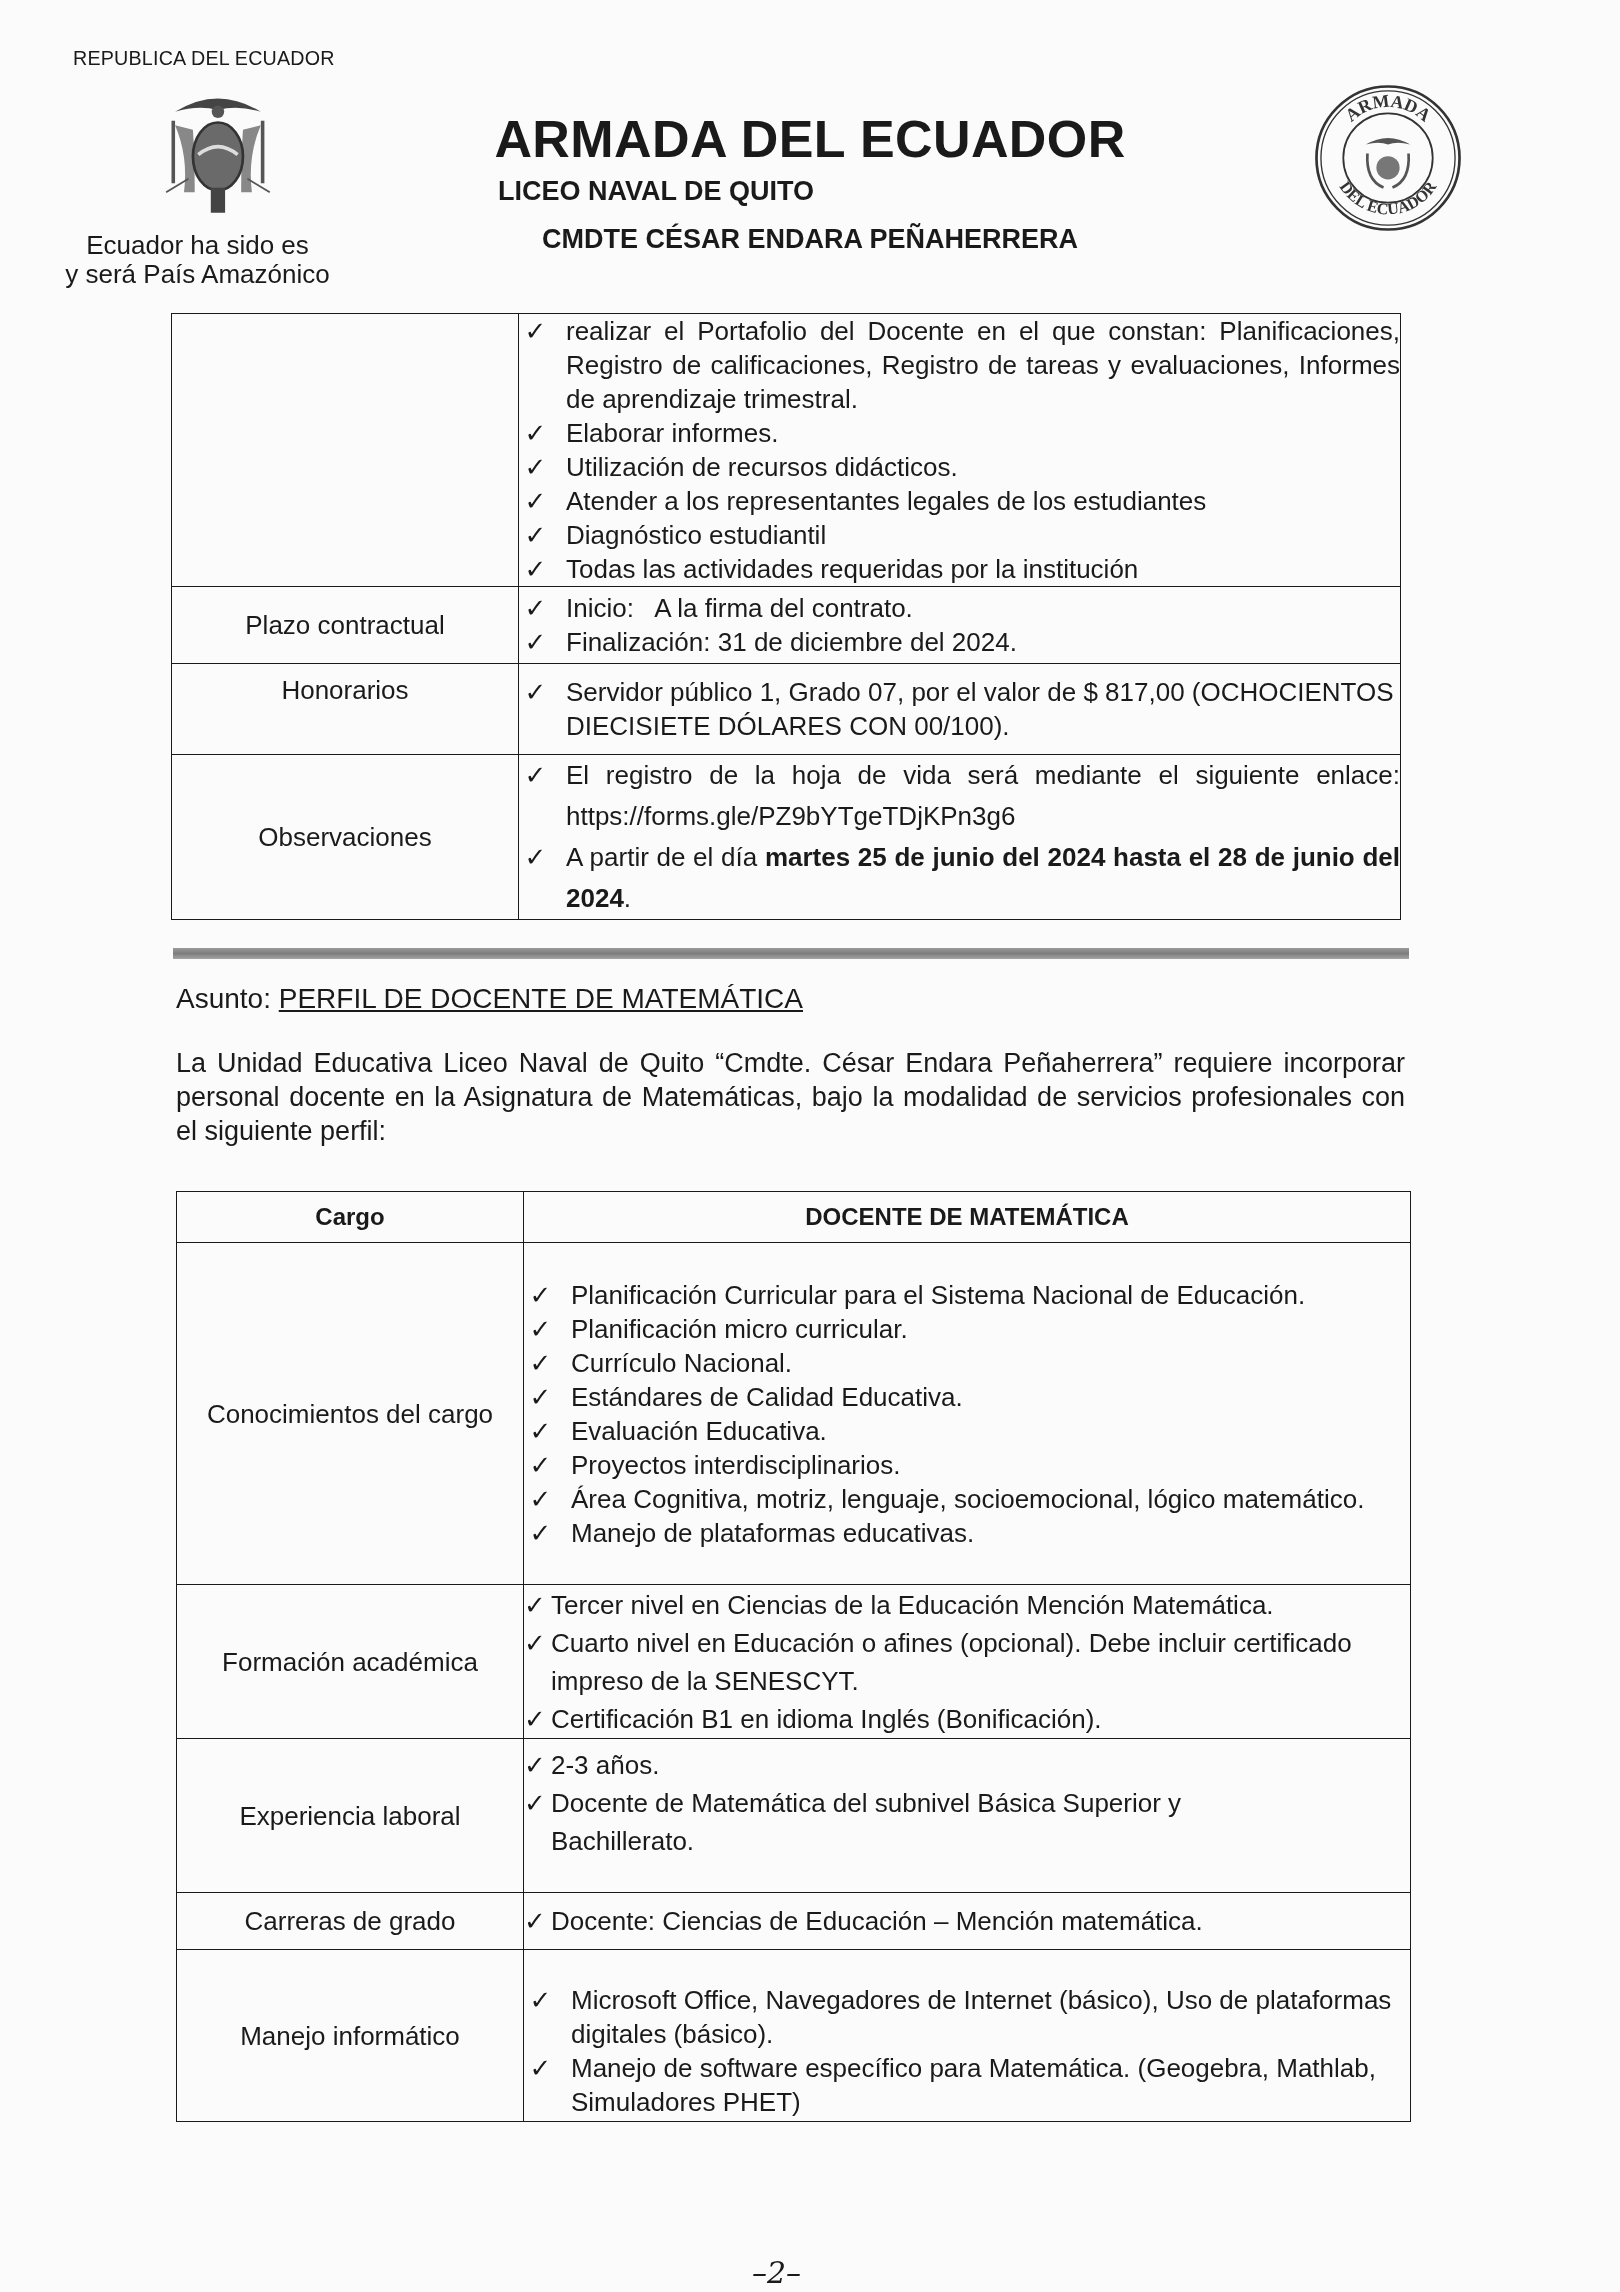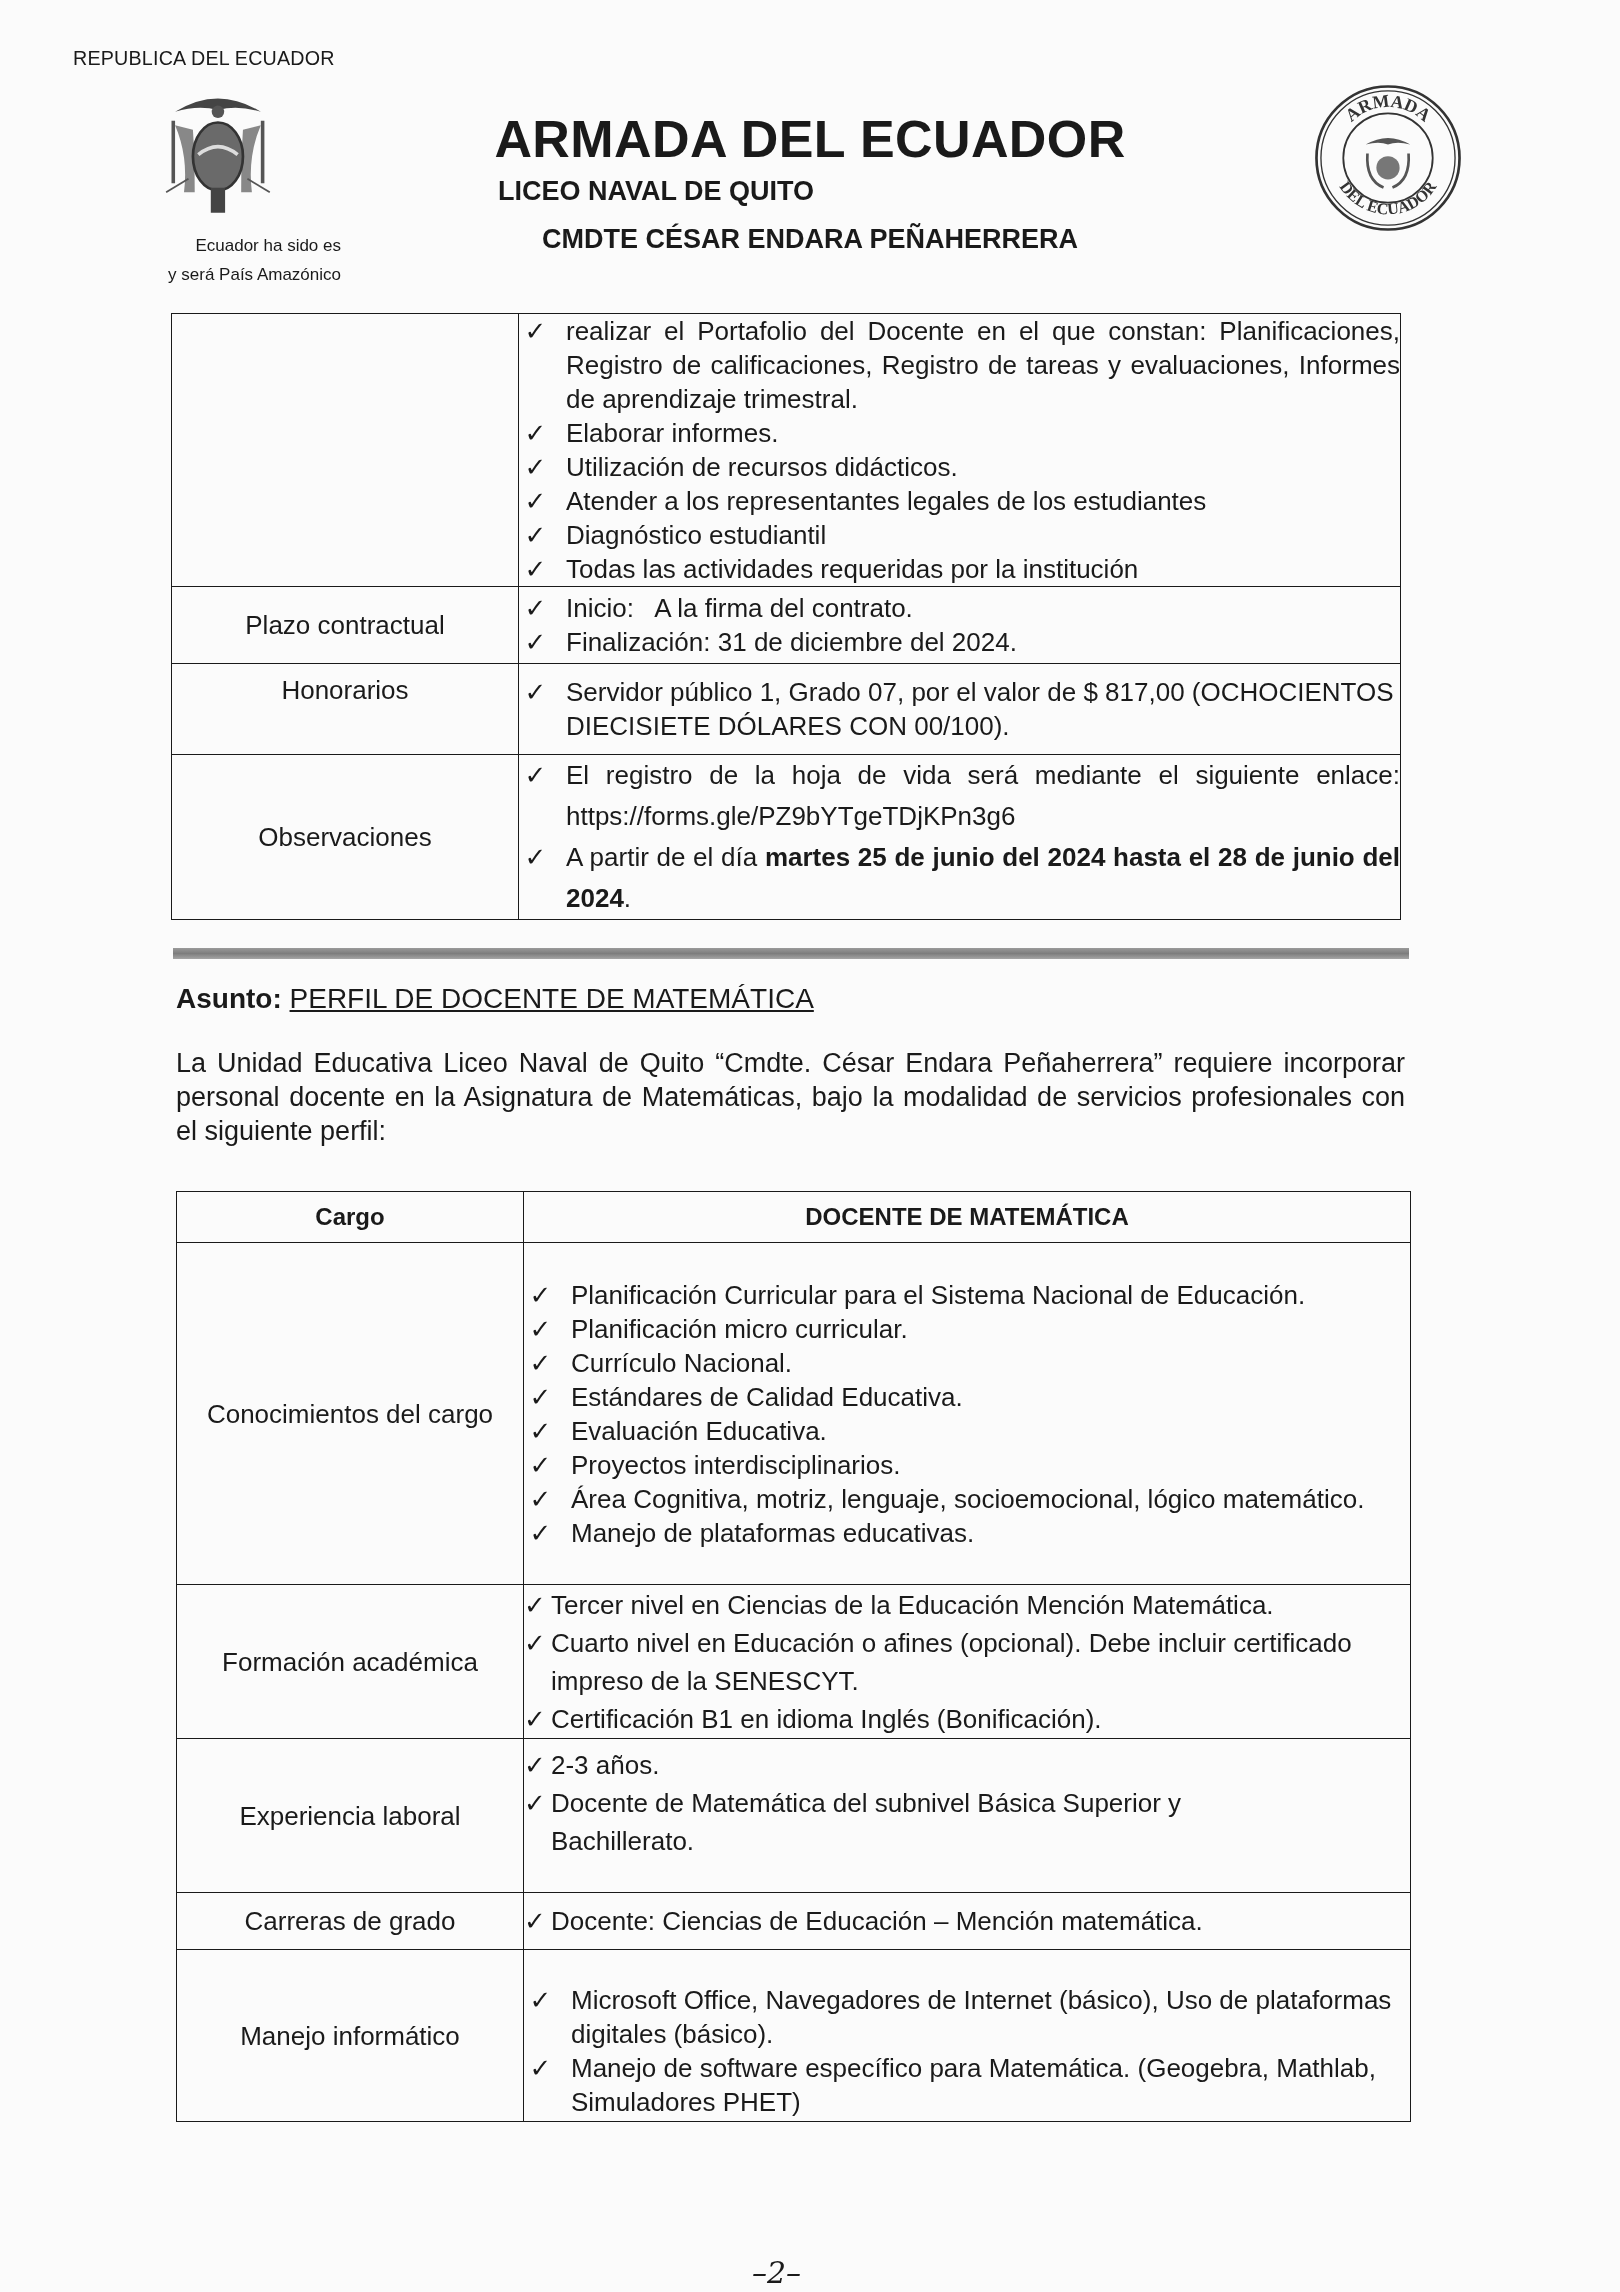--- a/index.html
+++ b/index.html
@@ -10,21 +10,21 @@
     position: relative;
     overflow: hidden;
     font-family: "Liberation Sans", sans-serif;
     color: #1a1a1a;
   }
   .abs { position: absolute; }
 
   
   .rep-label { left: 73px; top: 47px; font-size: 19.7px; letter-spacing: 0.2px; }
   .coat { left: 148px; top: 85px; width: 139px; height: 134px; }
-  .motto { left: 54px; top: 231px; width: 287px; text-align: right; font-size: 17px; line-height: 29px; }
+  .motto { left: 54px; top: 231px; width: 287px; text-align: center; font-size: 26px; line-height: 29px; }
   .title { left: 0; width: 1620px; top: 109px; text-align: center; font-size: 52px; font-weight: bold; letter-spacing: 0.4px; }
   .subtitle1 { left: 0; width: 1312px; top: 176px; text-align: center; font-size: 27px; font-weight: bold; }
   .subtitle2 { left: 0; width: 1620px; top: 224px; text-align: center; font-size: 27px; font-weight: bold; }
   .seal { left: 1312px; top: 82px; width: 152px; height: 152px; }
 
   
   table.doc {
     position: absolute;
     border-collapse: collapse;
     font-size: 26px;
@@ -51,21 +51,21 @@
 
   #t2 { left: 176px; top: 1191px; width: 1235px; }
   #t2 col.c1 { width: 347px; }
   #t2 th { font-weight: bold; font-size: 24px; height: 50px; }
 
   .sep {
     left: 173px; top: 948px; width: 1236px; height: 10.7px;
     background: linear-gradient(#9a9a9a, #7d7d7d 50%, #a5a5a5);
   }
   .asunto { left: 176px; top: 983px; font-size: 28px; }
-  .asunto .k { font-weight: bold; }
+  .asunto .k { font-weight: normal; }
   .asunto .v { text-decoration: underline; }
   .intro {
     left: 176px; top: 1046px; width: 1229px;
     font-size: 27px; line-height: 34px; text-align: justify;
   }
   .pagenum { left: 752px; top: 2255px; font-size: 30px; font-family: "DejaVu Serif", serif; font-style: italic; }
 </style>
 </head>
 <body>
 

